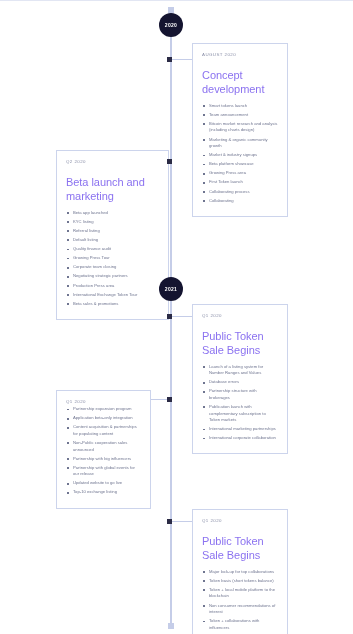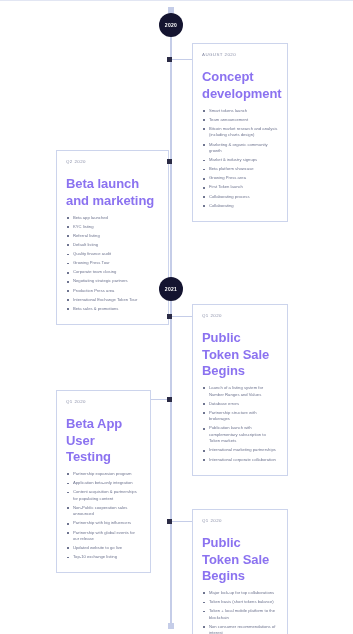--- a/index.html
+++ b/index.html
@@ -87,22 +87,22 @@
   }
   .card-date {
     font-size:4.4px;
     letter-spacing:0.45px;
     color:#8a8fa8;
     text-transform:uppercase;
     line-height:1.2;
     margin-bottom:2px;
   }
   .card-title {
-    font-size:13px;
-    font-weight:700;
+    font-size:11px;
+    font-weight:400;
     color:#8b72f0;
     line-height:1.25;
     letter-spacing:-0.05px;
     margin-bottom:6px;
     margin-top:12px;
   }
   .card-list { list-style:none; }
   .card-list li {
     position:relative;
     font-size:4.2px;
@@ -189,21 +189,20 @@
       <li>Publication launch with complementary subscription to Token markets</li>
       <li>International marketing partnerships</li>
       <li>International corporate collaboration</li>
     </ul>
   </div>
 
   <div class="node" style="top:396px;"></div>
   <div class="stub" style="left:150px; top:398px; width:18px;"></div>
   <div class="card" style="left:56px; top:389px; width:95px;">
     <div class="card-date">Q1 2020</div>
-    <div class="card-title">Beta App User Testing</div>
     <ul class="card-list">
       <li>Partnership expansion program</li>
       <li>Application beta-only integration</li>
       <li>Content acquisition &amp; partnerships for populating content</li>
       <li>Non-Public cooperation sales announced</li>
       <li>Partnership with big influencers</li>
       <li>Partnership with global events for our release</li>
       <li>Updated website to go live</li>
       <li>Top-10 exchange listing</li>
     </ul>

